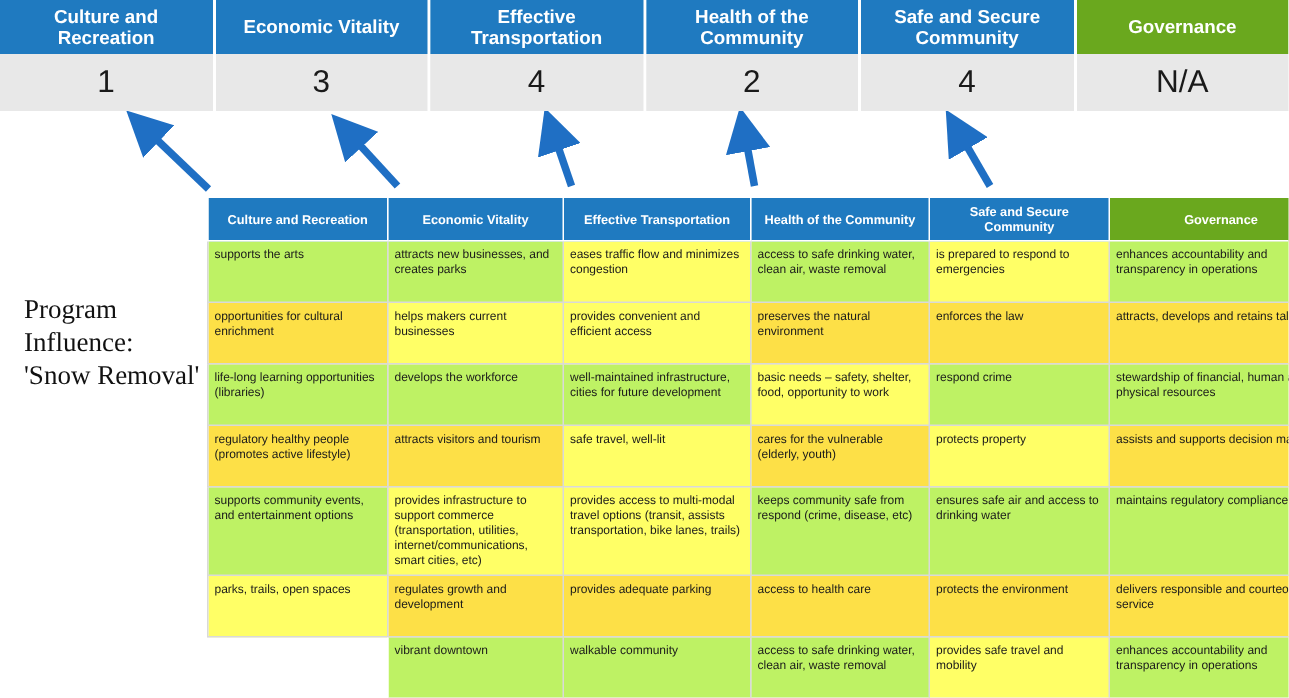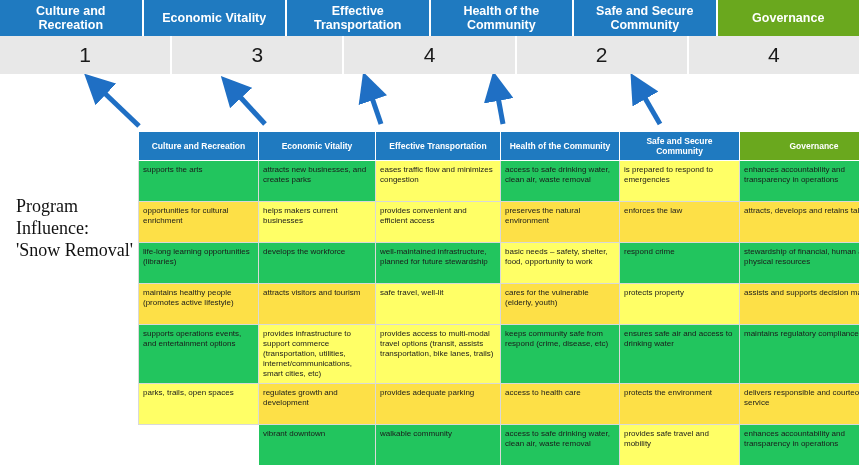--- a/index.html
+++ b/index.html
@@ -110,21 +110,21 @@
   table.matrix th.gov {
     background: #6aa81e;
   }
   table.matrix td {
     font-size: 8px;
     color: #1a1a1a;
     vertical-align: top;
     padding: 4px 4px;
     border: 1px solid #d9d9d9;
     line-height: 1.25;
-    background: #22c55e;
+    background: #bef264;
     height: 32px;
   }
   table.matrix tr.shade td {
     background: #fde047;
   }
   table.matrix td.hl,
   table.matrix tr.shade td.hl {
     background: #ffff66;
   }
   table.matrix td.empty {
@@ -155,20 +155,21 @@
       <span>Governance</span>
     </div>
 </div>
 
 <div class="score-band">
   <div class="score-cell">1</div>
   <div class="score-cell">3</div>
   <div class="score-cell">4</div>
   <div class="score-cell">2</div>
   <div class="score-cell">4</div>
+  <div class="score-cell">N/A</div>
 </div>
 
 <div class="arrow-area">
   <svg class="arrow-svg" width="859" height="56" viewBox="0 0 859 56">
     <defs>
       <marker id="ah" markerWidth="6" markerHeight="6" refX="3" refY="3" orient="auto">
         <path d="M0,0 L6,3 L0,6 z" fill="#1f6fc4"></path>
       </marker>
     </defs>
     <line x1="139" y1="52" x2="95" y2="10" stroke="#1f6fc4" stroke-width="5" marker-end="url(#ah)"></line>
@@ -206,35 +207,35 @@
         <td>opportunities for cultural enrichment</td>
         <td class="hl">helps makers current businesses</td>
         <td class="hl">provides convenient and efficient access</td>
         <td>preserves the natural environment</td>
         <td>enforces the law</td>
         <td>attracts, develops and retains talent</td>
       </tr>
       <tr>
         <td>life-long learning opportunities (libraries)</td>
         <td>develops the workforce</td>
-        <td>well-maintained infrastructure, planned for future stewardship</td>
+        <td>well-maintained infrastructure, cities for future development</td>
         <td class="hl">basic needs – safety, shelter, food, opportunity to work</td>
         <td>respond crime</td>
         <td>stewardship of financial, human and physical resources</td>
       </tr>
       <tr class="shade">
-        <td>maintains healthy people (promotes active lifestyle)</td>
+        <td>regulatory healthy people (promotes active lifestyle)</td>
         <td>attracts visitors and tourism</td>
         <td class="hl">safe travel, well-lit</td>
         <td>cares for the vulnerable (elderly, youth)</td>
         <td class="hl">protects property</td>
         <td>assists and supports decision makers</td>
       </tr>
       <tr>
-        <td>supports operations events, and entertainment options</td>
+        <td>supports community events, and entertainment options</td>
         <td class="hl">provides infrastructure to support commerce (transportation, utilities, internet/communications, smart cities, etc)</td>
         <td class="hl">provides access to multi-modal travel options (transit, assists transportation, bike lanes, trails)</td>
         <td>keeps community safe from respond (crime, disease, etc)</td>
         <td>ensures safe air and access to drinking water</td>
         <td>maintains regulatory compliance</td>
       </tr>
       <tr class="shade">
         <td class="hl">parks, trails, open spaces</td>
         <td>regulates growth and development</td>
         <td>provides adequate parking</td>

